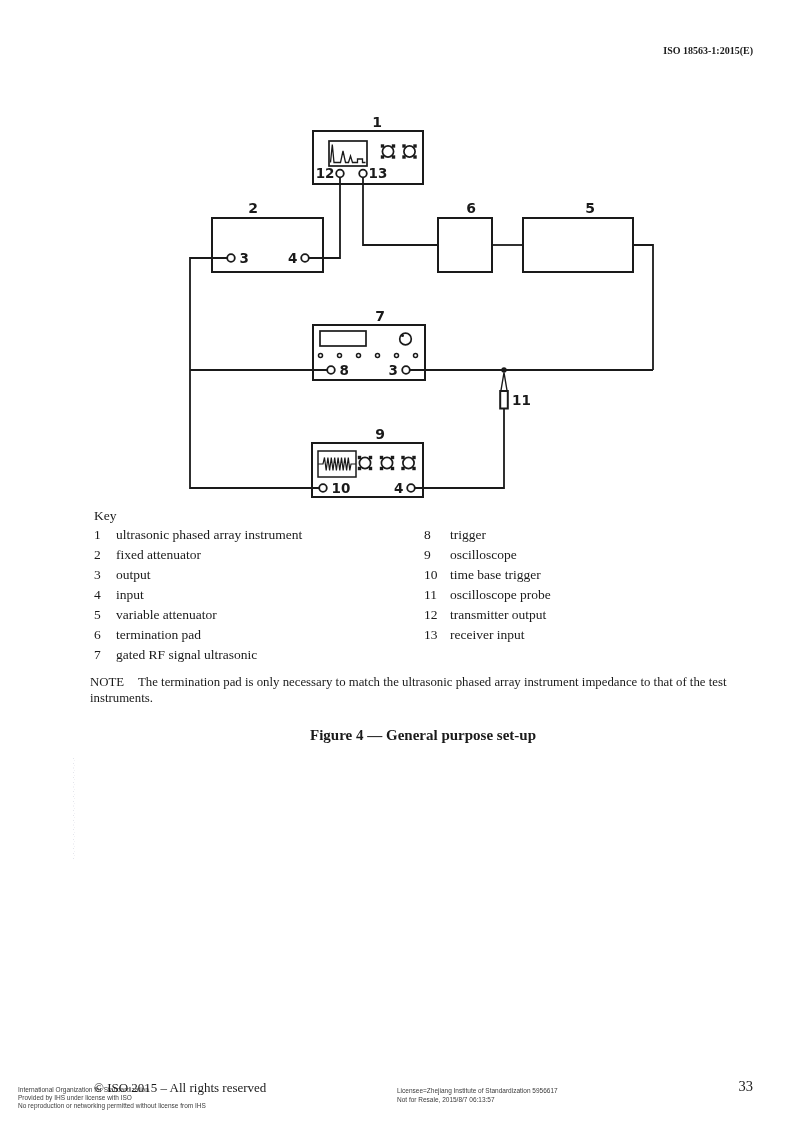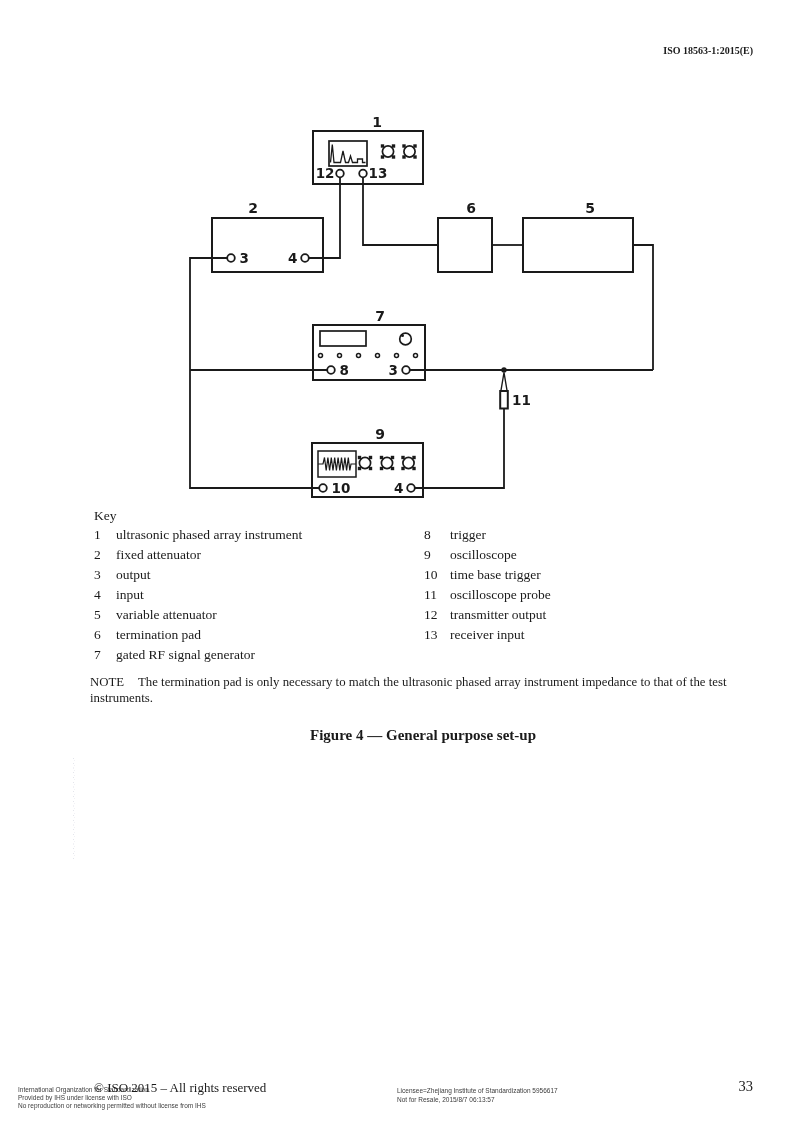--- a/index.html
+++ b/index.html
@@ -182,21 +182,21 @@
     <div class="krow">
         <span class="knum">5</span>
         <span class="klabel">variable attenuator</span>
       </div>
     <div class="krow">
         <span class="knum">6</span>
         <span class="klabel">termination pad</span>
       </div>
     <div class="krow">
         <span class="knum">7</span>
-        <span class="klabel">gated RF signal generator</span>
+        <span class="klabel">gated RF signal ultrasonic</span>
       </div>
   </div>
 
   <div class="key-col right">
     <div class="krow">
         <span class="knum">8</span>
         <span class="klabel">trigger</span>
       </div>
     <div class="krow">
         <span class="knum">9</span>

